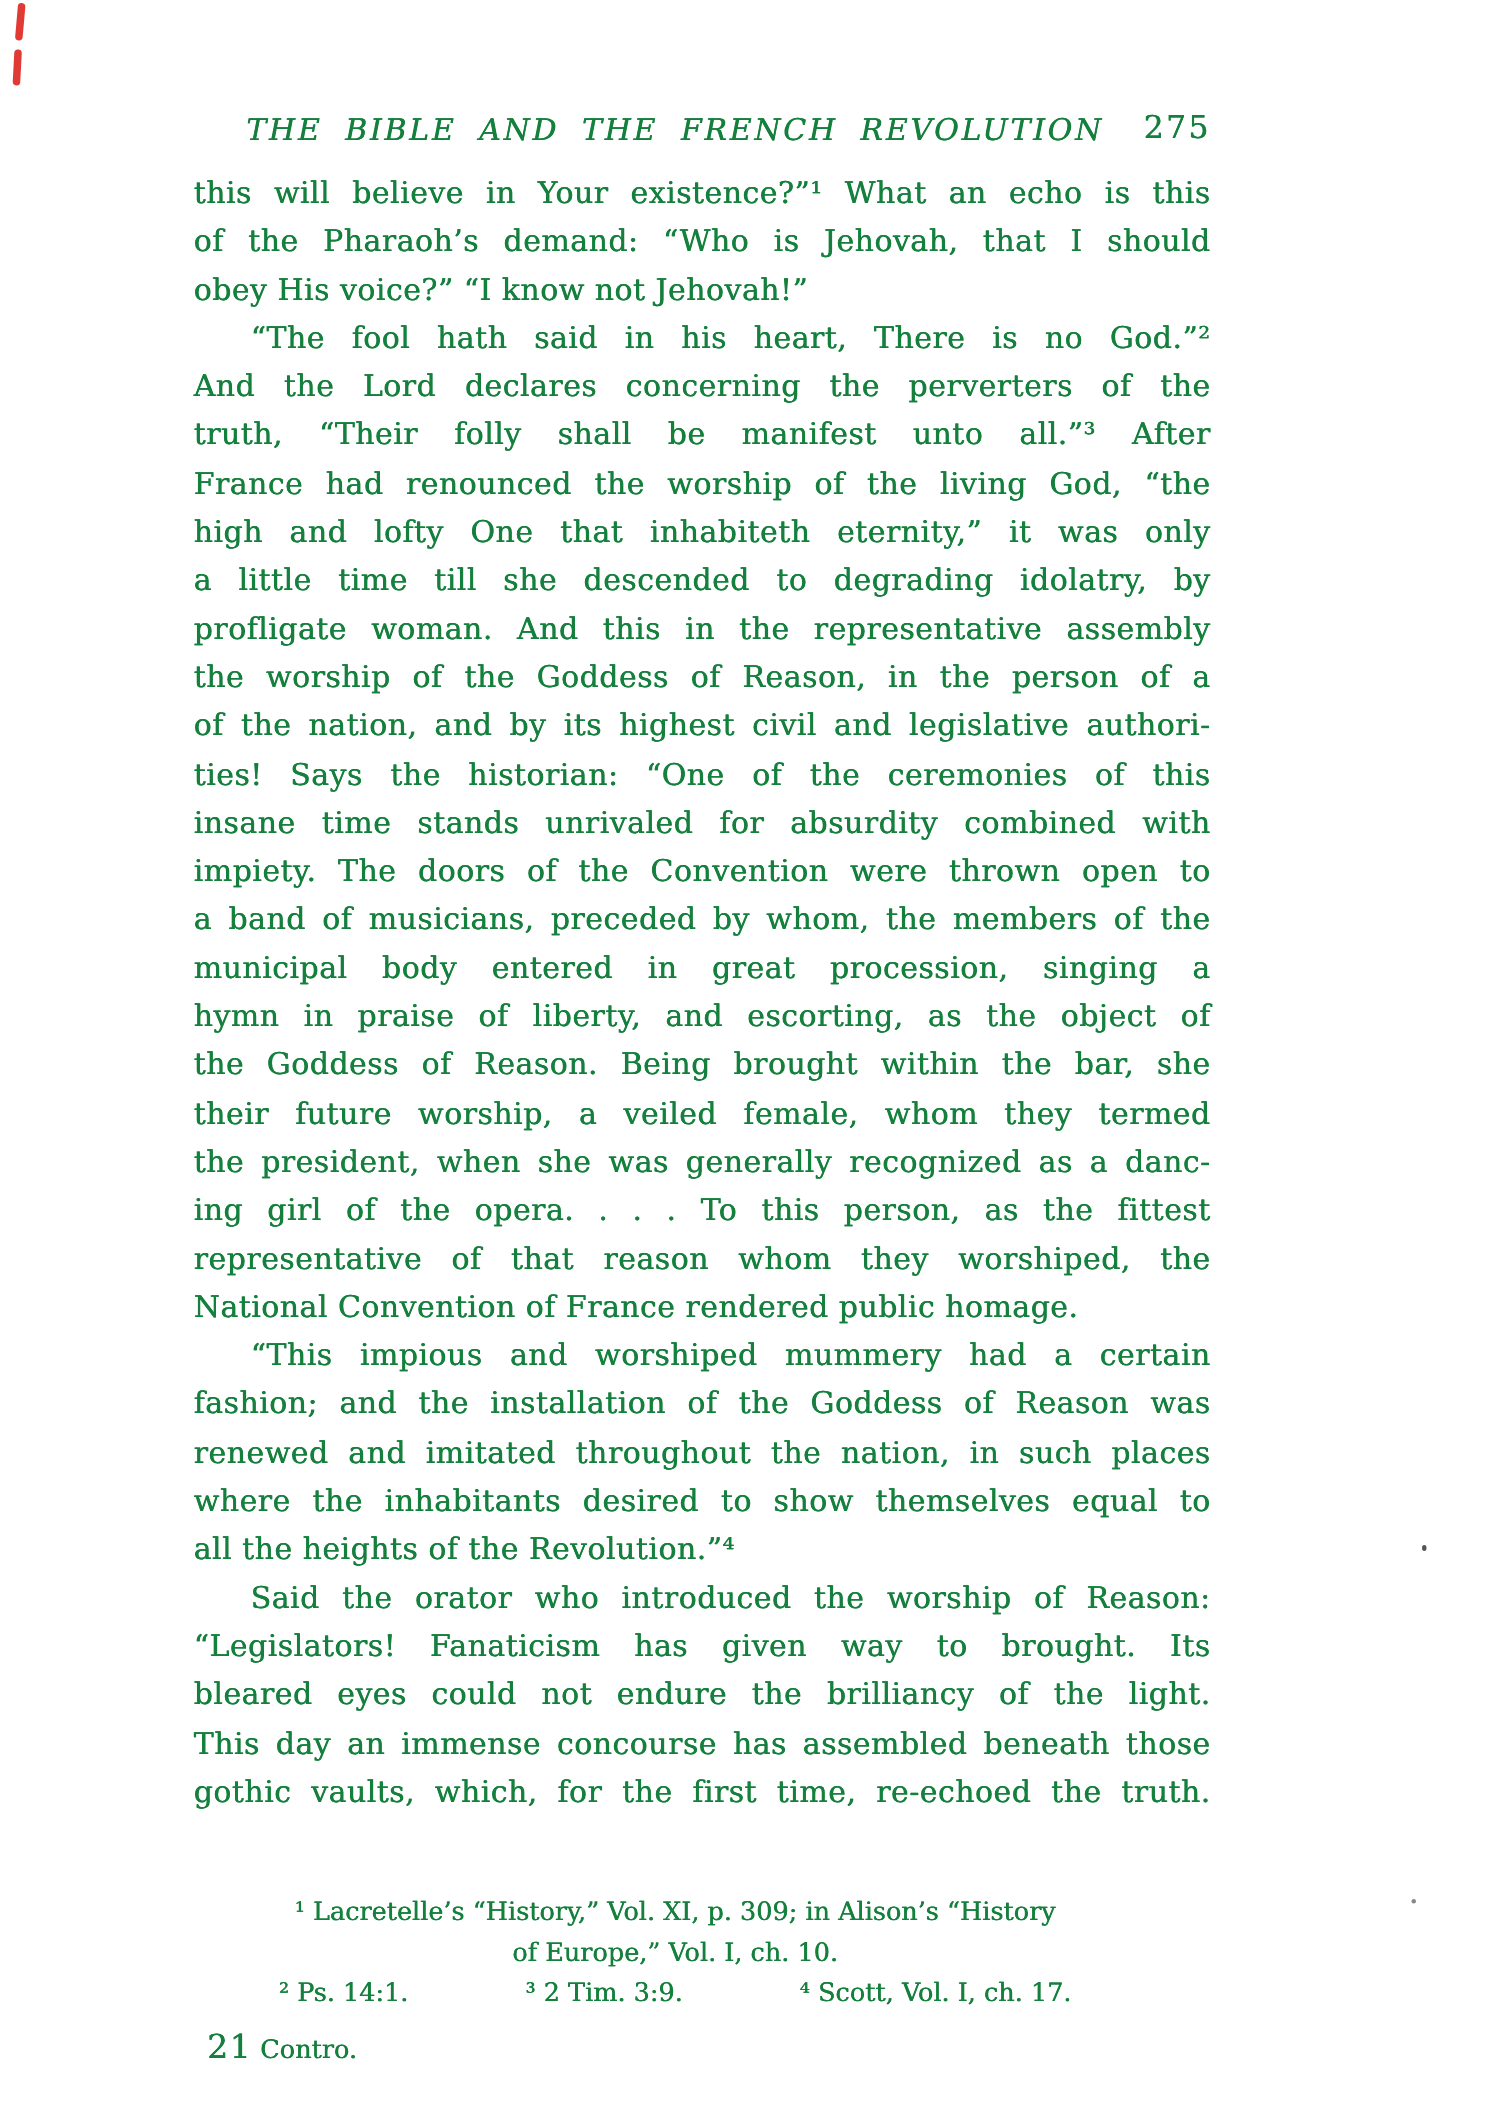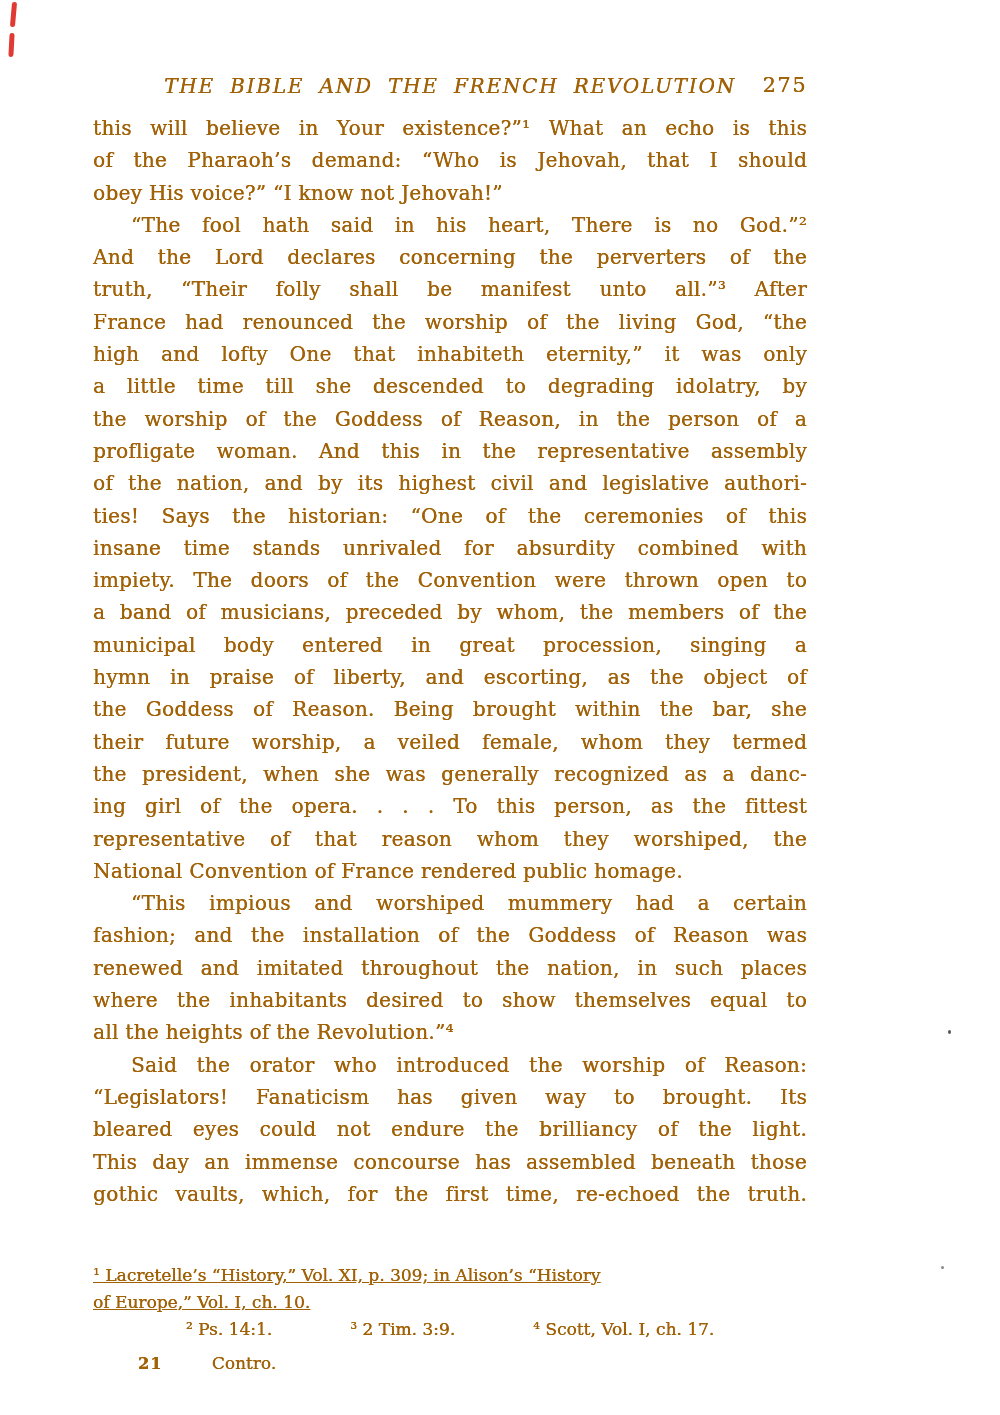--- a/index.html
+++ b/index.html
@@ -1,50 +1,50 @@
 <!DOCTYPE html>
 <html><head>
 <meta charset="utf-8">
 <style>
   html,body { margin:0; padding:0; background:#ffffff; }
   .page {
     position:relative; width:1000px; height:1415px;
-    background:#ffffff; color:#a16207;
+    background:#ffffff; color:#15803d;
     font-family:"DejaVu Serif", serif;
     overflow:hidden;
     text-shadow:0.3px 0 0 currentColor; 
   }
   
   .header { position:absolute; top:74px; left:93px; width:714px; height:28px; }
   .header .title {
     position:absolute; left:50%; transform:translateX(-50%);
     white-space:nowrap; font-style:italic; font-size:20px;
     letter-spacing:1.8px; word-spacing:7px;
   }
   .header .pagenum {
     position:absolute; right:0; top:-1px; font-size:21px; letter-spacing:1.5px;text-align:center;
   }
   
   .bodytext {
     position:absolute; top:112px; left:93px; width:714px;
     font-size:20px; line-height:32.3px; letter-spacing:0.3px;
   }
-  .bline { text-align:justify; text-align-last:justify; height:32.3px; overflow:visible; }
+  .bline { text-align:justify; text-align-last:justify; height:32.3px; overflow:visible;margin-left:36px; }
   .bline.lastline { text-align-last:left; }
   .bline.indent { text-indent:38px; }
   
   .footnotes {
     position:absolute; top:1262px; left:93px; width:714px;
     font-size:17px; line-height:26.5px;
   }
-  .fn-c { text-align:left;text-decoration:underline; }
+  .fn-c { text-align:center; }
   .fn-row { display:flex; justify-content:center; gap:78px; margin-top:0.5px; }
   
   .footer { position:absolute; top:1353px; left:138px; font-size:17px; }
-  .footer .sig { font-weight:700; font-size:16px; margin-right:44px; letter-spacing:1px; }
+  .footer .sig { font-weight:400; font-size:22px; letter-spacing:1px; }
   
   .pen-marks { position:absolute; left:8px; top:2px; width:20px; height:60px; }
   .pm { position:absolute; width:5px; border-radius:2.5px; }
   .pm1 { left:3px; top:0;  height:25px; transform:rotate(5deg); }
   .pm2 { left:1px; top:31px; height:24px; transform:rotate(3deg); }
   
   .speck { position:absolute; border-radius:50%; background:#555; }
   .speck1 { left:948px; top:1030px; width:3px; height:4px; }
   .speck2 { left:941px; top:1266px; width:3px; height:3px; opacity:.7; }
 </style>
@@ -66,22 +66,22 @@
   <div class="bodytext">
       <div class="bline">this will believe in Your existence?”¹  What an echo is this</div>
       <div class="bline">of the Pharaoh’s demand: “Who is Jehovah, that I should</div>
       <div class="bline lastline">obey His voice?”  “I know not Jehovah!”</div>
       <div class="bline indent">“The fool hath said in his heart, There is no God.”²</div>
       <div class="bline">And the Lord declares concerning the perverters of the</div>
       <div class="bline">truth, “Their folly shall be manifest unto all.”³  After</div>
       <div class="bline">France had renounced the worship of the living God, “the</div>
       <div class="bline">high and lofty One that inhabiteth eternity,” it was only</div>
       <div class="bline">a little time till she descended to degrading idolatry, by</div>
+      <div class="bline">profligate woman.  And this in the representative assembly</div>
       <div class="bline">the worship of the Goddess of Reason, in the person of a</div>
-      <div class="bline">profligate woman.  And this in the representative assembly</div>
       <div class="bline">of the nation, and by its highest civil and legislative authori-</div>
       <div class="bline">ties!  Says the historian: “One of the ceremonies of this</div>
       <div class="bline">insane time stands unrivaled for absurdity combined with</div>
       <div class="bline">impiety.  The doors of the Convention were thrown open to</div>
       <div class="bline">a band of musicians, preceded by whom, the members of the</div>
       <div class="bline">municipal body entered in great procession, singing a</div>
       <div class="bline">hymn in praise of liberty, and escorting, as the object of</div>
       <div class="bline">the Goddess of Reason.  Being brought within the bar, she</div>
       <div class="bline">their future worship, a veiled female, whom they termed</div>
       <div class="bline">the president, when she was generally recognized as a danc-</div>

